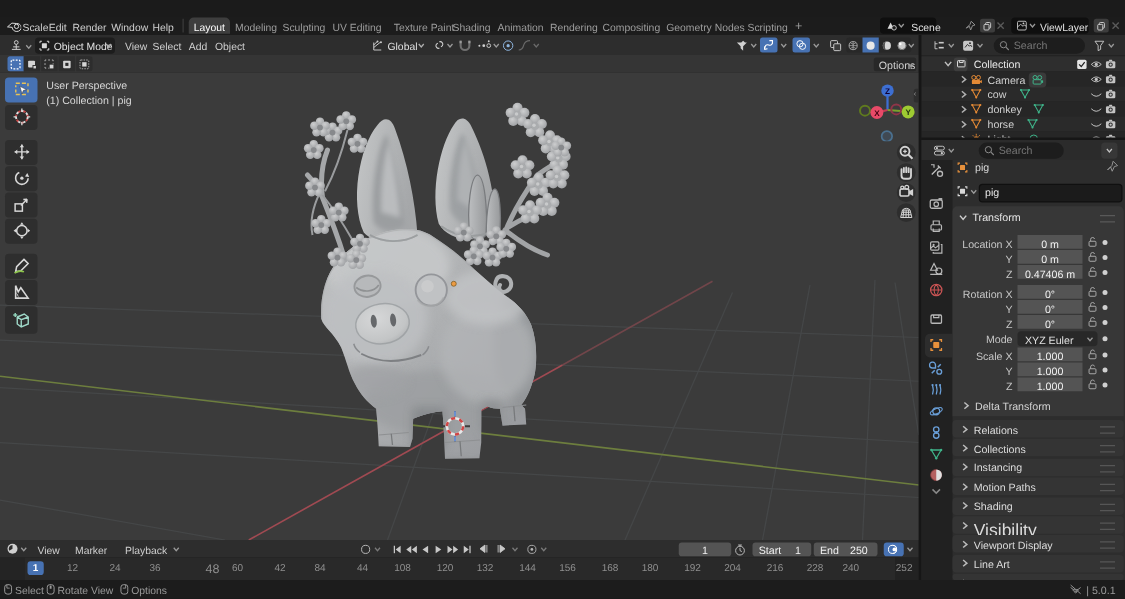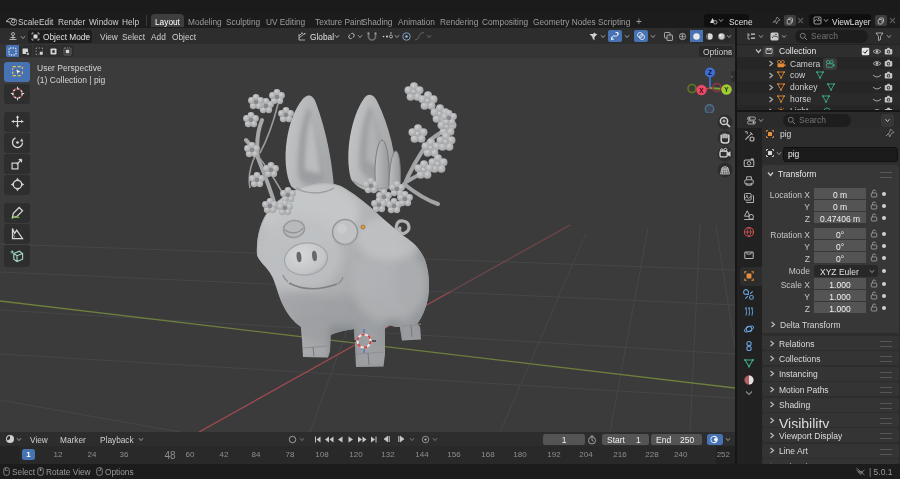--- a/index.html
+++ b/index.html
@@ -562,21 +562,21 @@
 <div class="abs" style="left:0;top:446px;width:735px;height:18px;background:#292929;overflow:hidden;">
   <div class="abs" style="left:716px;top:0;width:19px;height:18px;background:#222;"></div>
   <div class="abs" style="left:0;top:0;width:20px;height:18px;background:#242424;"></div>
   <div class="abs txt" style="left:46px;top:5px;width:24px;text-align:center;font-size:8px;color:#8f8f8f;">12</div>
   <div class="abs txt" style="left:80px;top:5px;width:24px;text-align:center;font-size:8px;color:#8f8f8f;">24</div>
   <div class="abs txt" style="left:112px;top:5px;width:24px;text-align:center;font-size:8px;color:#8f8f8f;">36</div>
   <div class="abs txt" style="left:146px;top:5px;width:24px;text-align:center;font-size:10px;color:#8f8f8f;margin-left:12px;">48</div>
   <div class="abs txt" style="left:178px;top:5px;width:24px;text-align:center;font-size:8px;color:#8f8f8f;">60</div>
   <div class="abs txt" style="left:212px;top:5px;width:24px;text-align:center;font-size:8px;color:#8f8f8f;">42</div>
   <div class="abs txt" style="left:244px;top:5px;width:24px;text-align:center;font-size:8px;color:#8f8f8f;">84</div>
-  <div class="abs txt" style="left:278px;top:5px;width:24px;text-align:center;font-size:8px;color:#8f8f8f;">78</div>
+  <div class="abs txt" style="left:278px;top:5px;width:24px;text-align:center;font-size:8px;color:#8f8f8f;">44</div>
   <div class="abs txt" style="left:310px;top:5px;width:24px;text-align:center;font-size:8px;color:#8f8f8f;">108</div>
   <div class="abs txt" style="left:344px;top:5px;width:24px;text-align:center;font-size:8px;color:#8f8f8f;">120</div>
   <div class="abs txt" style="left:376px;top:5px;width:24px;text-align:center;font-size:8px;color:#8f8f8f;">132</div>
   <div class="abs txt" style="left:410px;top:5px;width:24px;text-align:center;font-size:8px;color:#8f8f8f;">144</div>
   <div class="abs txt" style="left:442px;top:5px;width:24px;text-align:center;font-size:8px;color:#8f8f8f;">156</div>
   <div class="abs txt" style="left:476px;top:5px;width:24px;text-align:center;font-size:8px;color:#8f8f8f;">168</div>
   <div class="abs txt" style="left:508px;top:5px;width:24px;text-align:center;font-size:8px;color:#8f8f8f;">180</div>
   <div class="abs txt" style="left:542px;top:5px;width:24px;text-align:center;font-size:8px;color:#8f8f8f;">192</div>
   <div class="abs txt" style="left:574px;top:5px;width:24px;text-align:center;font-size:8px;color:#8f8f8f;">204</div>
   <div class="abs txt" style="left:608px;top:5px;width:24px;text-align:center;font-size:8px;color:#8f8f8f;">216</div>

